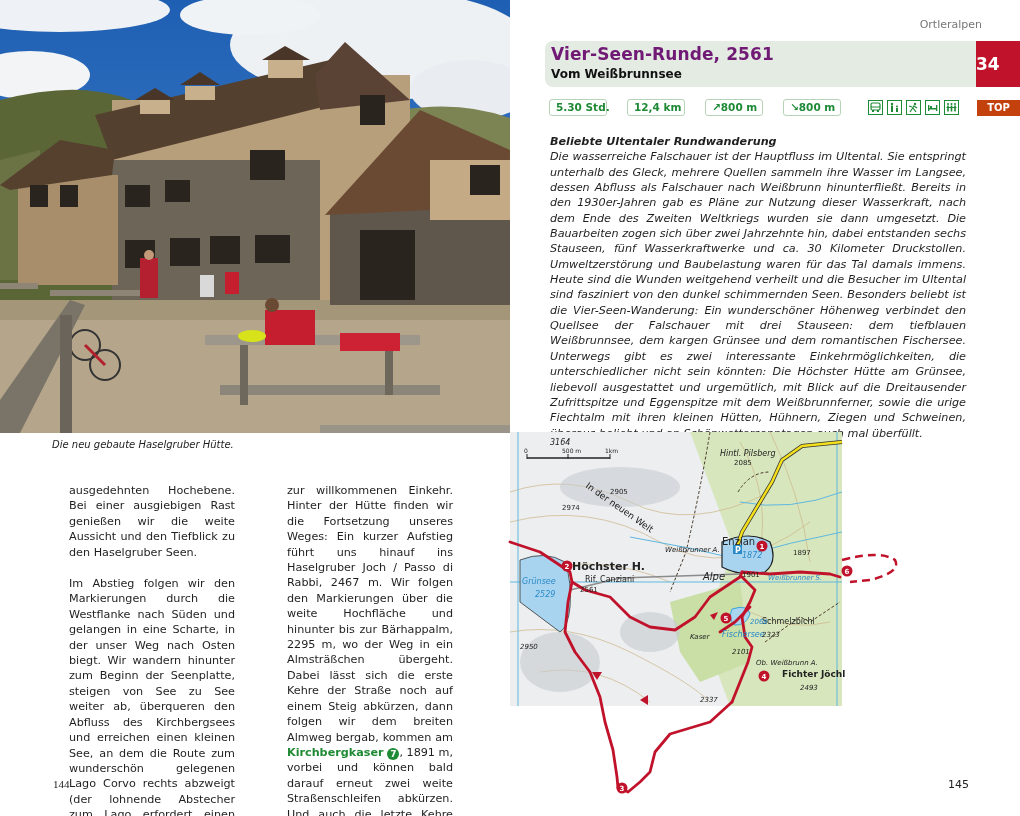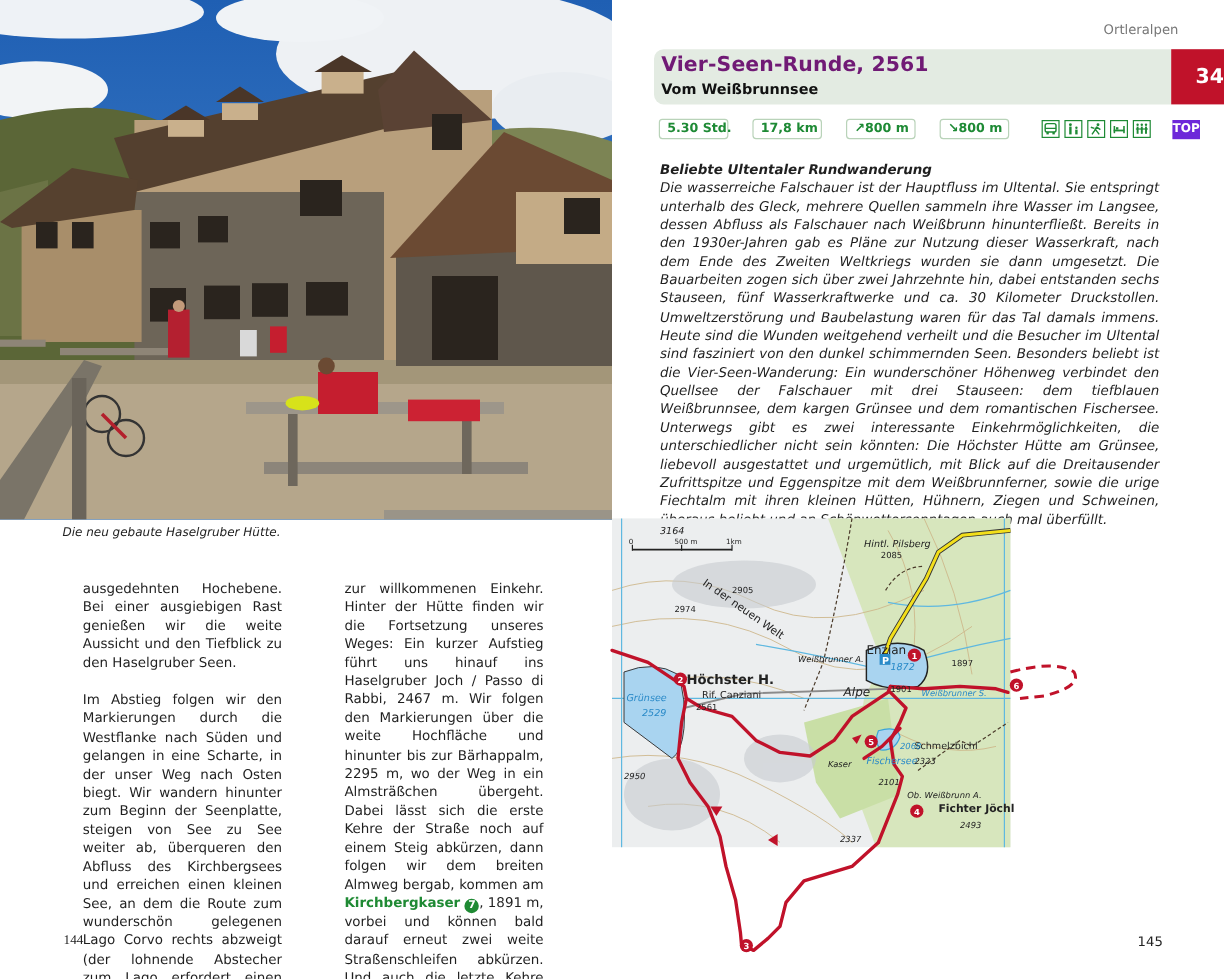--- a/index.html
+++ b/index.html
@@ -18,33 +18,33 @@
   .num { display: inline-block; width: 12px; height: 12px; border-radius: 50%; background: #1f8a34; color: #fff; font-size: 9px; line-height: 12px; text-align: center; font-weight: bold; vertical-align: -1px; }
   .folio { position: absolute; top: 778px; font-size: 11px; color: #222; }
   .folio.left { left: 53px; font-family: Liberation Serif, serif; }
   .folio.right { left: 948px; }
 
   
   .region { position: absolute; right: 38px; top: 18px; font-size: 11px; color: #777; }
   .titlebar { position: absolute; left: 545px; top: 41px; width: 431px; height: 46px; background: #e3ebe2; border-radius: 8px 0 0 8px; }
   .titlebar .t1 { position: absolute; left: 6px; top: 3px; font-size: 17px; font-weight: bold; color: #701a75; letter-spacing: 0.1px; }
   .titlebar .t2 { position: absolute; left: 6px; top: 26px; font-size: 12px; font-weight: bold; color: #111; }
-  .tourno { position: absolute; left: 976px; top: 41px; width: 44px; height: 46px; background: #c0122a; color: #fff; font-size: 17px; font-weight: bold; text-align: right; line-height: 46px; }
+  .tourno { position: absolute; left: 976px; top: 41px; width: 44px; height: 46px; background: #c0122a; color: #fff; font-size: 17px; font-weight: bold; text-align: left; line-height: 46px; }
 
   .stats { position: absolute; left: 549px; top: 99px; display: flex; gap: 20px; }
   .pill { height: 17px; padding: 0 6px; border: 1px solid #b9d3b9; border-radius: 3px; font-size: 10.5px; font-weight: bold; color: #1e8a35; line-height: 15px; white-space: nowrap; }
   .pill.w1 { width: 58px; text-align: center; }
   .pill.w2 { width: 58px; text-align: center; }
   .pill.w3 { width: 58px; text-align: center; }
   .pill.w4 { width: 58px; text-align: center; }
 
   .icons { position: absolute; left: 868px; top: 100px; display: flex; gap: 4px; }
   .ico { width: 15px; height: 15px; border: 1px solid #1e8a35; display: flex; align-items: center; justify-content: center; }
   .ico svg { display: block; }
-  .topbadge { position: absolute; left: 977px; top: 100px; width: 23px; height: 16px; background: #6d28d9; color: #fff; font-size: 10px; font-weight: bold; text-align: center; line-height: 16px; }
+  .topbadge { position: absolute; left: 977px; top: 100px; width: 43px; height: 16px; background: #c2410c; color: #fff; font-size: 10px; font-weight: bold; text-align: center; line-height: 16px; }
 
   .intro { position: absolute; left: 550px; top: 134px; width: 416px; font-size: 11.2px; line-height: 15.35px; font-style: italic; text-align: justify; color: #1f1f1f; }
   .intro .head { font-weight: bold; font-style: italic; display: block; }
 
   .map { position: absolute; left: 510px; top: 432px; width: 400px; height: 370px; }
   .map svg { display: block; overflow: visible; }
   .maplabel { font-family: "DejaVu Sans", "Liberation Sans", sans-serif; }
 </style>
 </head>
 <body>
@@ -151,21 +151,21 @@
 <div class="region">Ortleralpen</div>
 
 <div class="titlebar">
   <div class="t1">Vier-Seen-Runde, 2561</div>
   <div class="t2">Vom Weißbrunnsee</div>
 </div>
 <div class="tourno">34</div>
 
 <div class="stats">
   <div class="pill w1">5.30 Std.</div>
-  <div class="pill w2">17,8 km</div>
+  <div class="pill w2">12,4 km</div>
   <div class="pill w3">↗800 m</div>
   <div class="pill w4">↘800 m</div>
 </div>
 
 <div class="icons">
   <div class="ico">
     <svg width="11" height="11" viewBox="0 0 11 11">
         <rect x="1" y="1" width="9" height="7" rx="1.5" fill="none" stroke="#1e8a35" stroke-width="1.2"></rect>
         <line x1="1" y1="5" x2="10" y2="5" stroke="#1e8a35"></line>
         <rect x="2" y="8" width="2" height="2" fill="#1e8a35"></rect>

